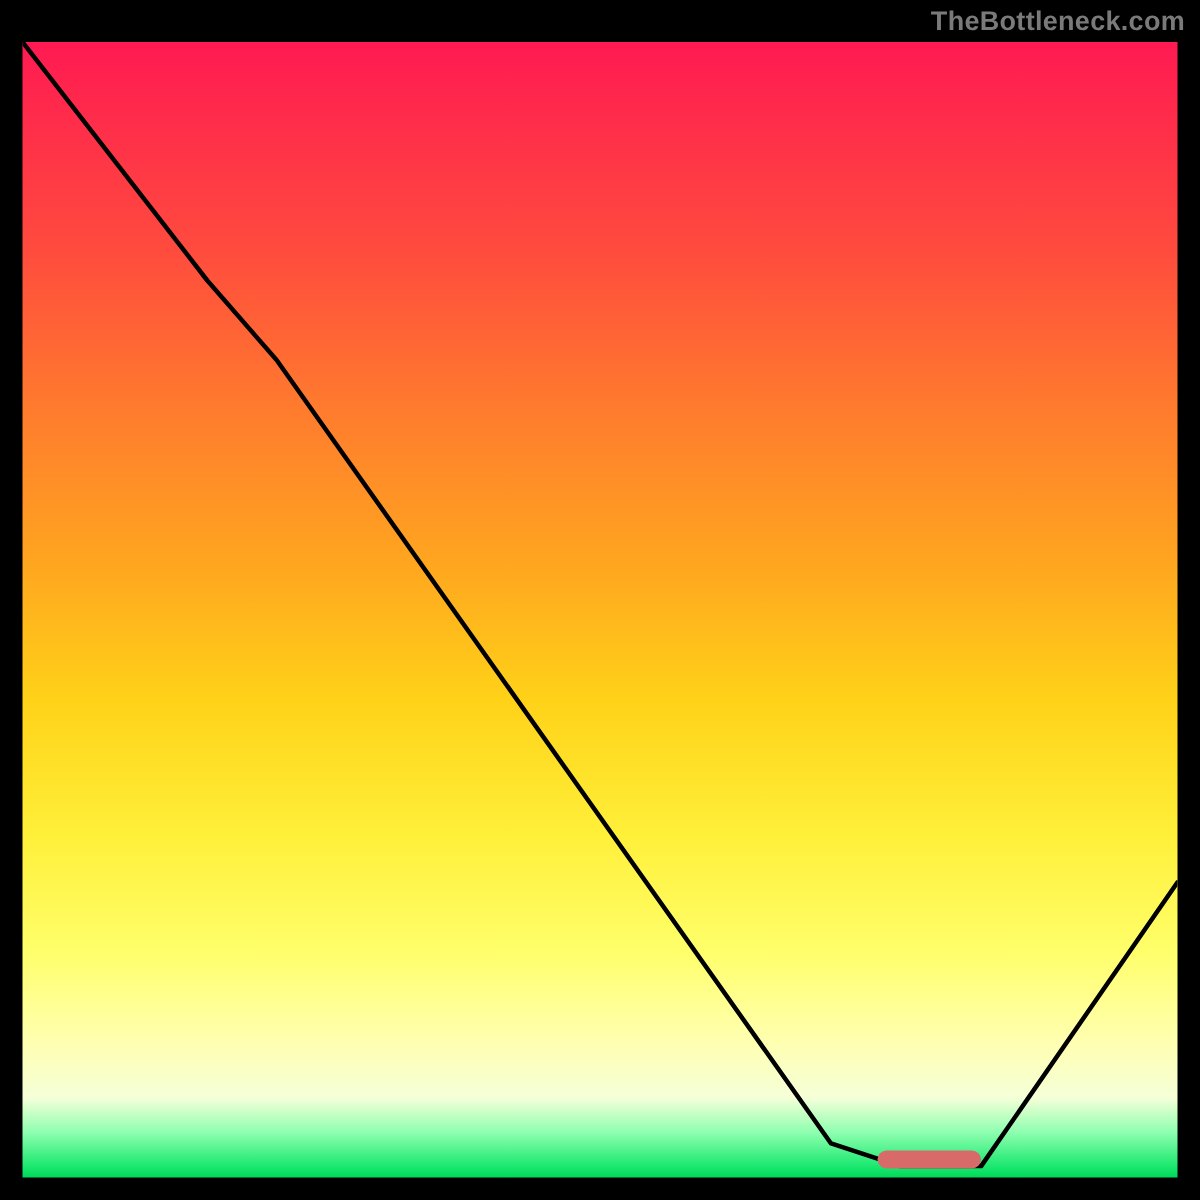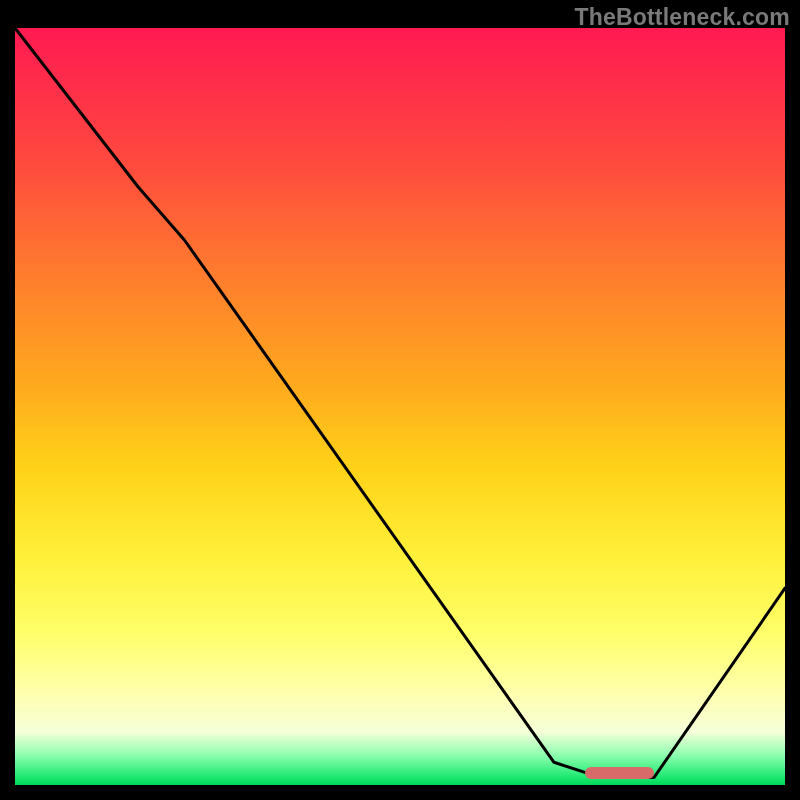--- a/index.html
+++ b/index.html
@@ -31,21 +31,21 @@
       #8fffb0 96%,
       #1ce870 99%,
       #00d858 100%
     );
   }
   .watermark {
     position: absolute;
     right: 10px;
     top: 4px;
     color: #7a7a7a;
-    font-size: 23px;
+    font-size: 18px;
     font-weight: 600;
     letter-spacing: 0.2px;
     user-select: none;
   }
   svg.curve {
     position: absolute;
     left: 0;
     top: 0;
     width: 770px;
     height: 757px;

